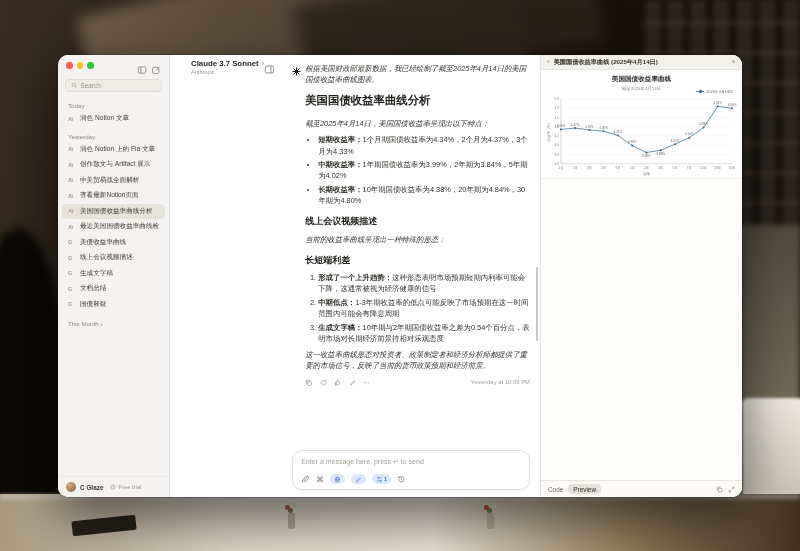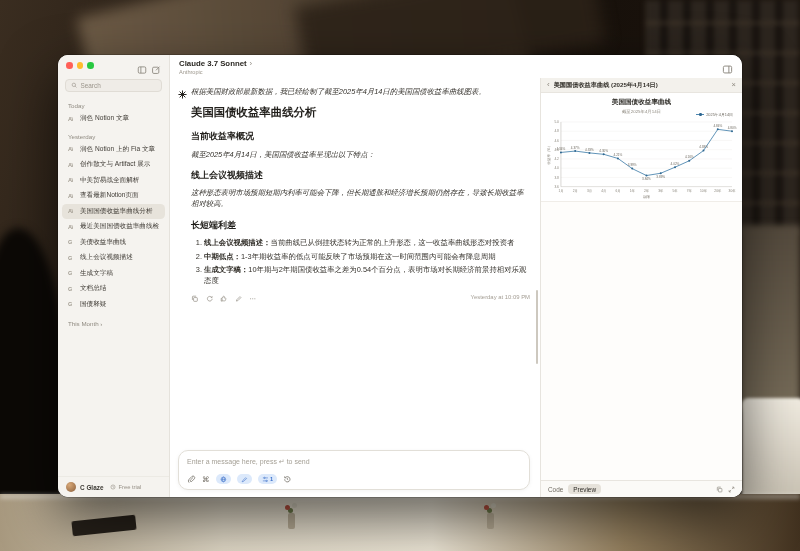--- a/index.html
+++ b/index.html
@@ -67,21 +67,21 @@
   .sb-tx { white-space:nowrap; overflow:hidden; }
   .sb-footer { height:21px; border-top:1px solid #eceae4; display:flex; align-items:center;
     gap:4px; padding:0 8px; }
   .avatar-c { width:10px; height:10px; border-radius:50%;
     background:radial-gradient(circle at 35% 30%, #d8a878, #8a5f3c); flex:none; }
   .uname { font-size:6.4px; font-weight:700; color:#3b3832; }
   .plan { display:flex; align-items:center; gap:2px; font-size:5.8px; color:#979187; margin-left:3px;}
   .plan svg{width:6px;height:6px;}
 
   
-  .main { flex:1; display:flex; flex-direction:column; min-width:0; background:#fff; }
+  .main { flex:1; display:flex; flex-direction:row; min-width:0; background:#fff;margin-left:12px; }
   .main-header { height:23px; display:flex; align-items:center; padding:0 9px; }
   .model-name { font-size:7.8px; font-weight:700; color:#2b2823; display:flex; gap:3px; align-items:center;}
   .model-name .chev { color:#8f8a80; font-weight:400; }
   .model-org { font-size:5.6px; color:#9c968c; margin-top:1px; }
   .mh-right { margin-left:auto; width:11px; height:11px; color:#8d887f; }
   .mh-right svg{width:100%;height:100%;}
 
   .content-row { flex:1; display:flex; min-height:0; }
 
   
@@ -283,32 +283,37 @@
               <line x1="8" y1="1.5" x2="8" y2="14.5"></line>
                 <line x1="1.5" y1="8" x2="14.5" y2="8"></line>
               <line x1="3.4" y1="3.4" x2="12.6" y2="12.6"></line>
                 <line x1="12.6" y1="3.4" x2="3.4" y2="12.6"></line>
             </svg>
           </div>
           <div class="msg-body">
             <p>根据美国财政部最新数据，我已经绘制了截至2025年4月14日的美国国债收益率曲线图表。</p>
             <h1>美国国债收益率曲线分析</h1>
 
-            <h2>当前收益率概况</h2>
             <p>截至2025年4月14日，美国国债收益率呈现出以下特点：</p>
+            <ul>
+              <li><b>短期收益率：</b><span>1个月期国债收益率为4.34%，2个月为4.37%，3个月为4.33%</span></li>
+              <li><b>中期收益率：</b><span>1年期国债收益率为3.99%，2年期为3.84%，5年期为4.02%</span></li>
+              <li><b>长期收益率：</b><span>10年期国债收益率为4.38%，20年期为4.84%，30年期为4.80%</span></li>
+            </ul>
 
             <h2>线上会议视频描述</h2>
-            <p>这种形态表明市场预期短期内利率可能会下降，但长期通胀和经济增长预期仍然存在，导致长期收益率相对较高。</p>
+            <p>当前的收益率曲线呈现出一种特殊的形态：</p>
 
             <h2>长短端利差</h2>
             <ol>
-              <li><b>线上会议视频描述：</b><span>当前曲线已从倒挂状态转为正常的上升形态，这一收益率曲线形态对投资者</span></li>
+              <li><b>形成了一个上升趋势：</b><span>这种形态表明市场预期短期内利率可能会下降，这通常被视为经济健康的信号</span></li>
               <li><b>中期低点：</b><span>1-3年期收益率的低点可能反映了市场预期在这一时间范围内可能会有降息周期</span></li>
               <li><b>生成文字稿：</b><span>10年期与2年期国债收益率之差为0.54个百分点，表明市场对长期经济前景持相对乐观态度</span></li>
             </ol>
+            <p>这一收益率曲线形态对投资者、政策制定者和经济分析师都提供了重要的市场信号，反映了当前的货币政策预期和经济前景。</p>
 
             <div class="actions">
               <span class="ai">
                 <svg viewBox="0 0 16 16" fill="none" stroke="currentColor" stroke-width="1.5">
                     <rect x="5.5" y="5.5" width="8" height="8" rx="1.5"></rect>
                     <path d="M3 10.5V4a1.5 1.5 0 0 1 1.5-1.5H11"></path>
                   </svg>
               </span>
               <span class="ai">
                 <svg viewBox="0 0 16 16" fill="none" stroke="currentColor" stroke-width="1.5">

